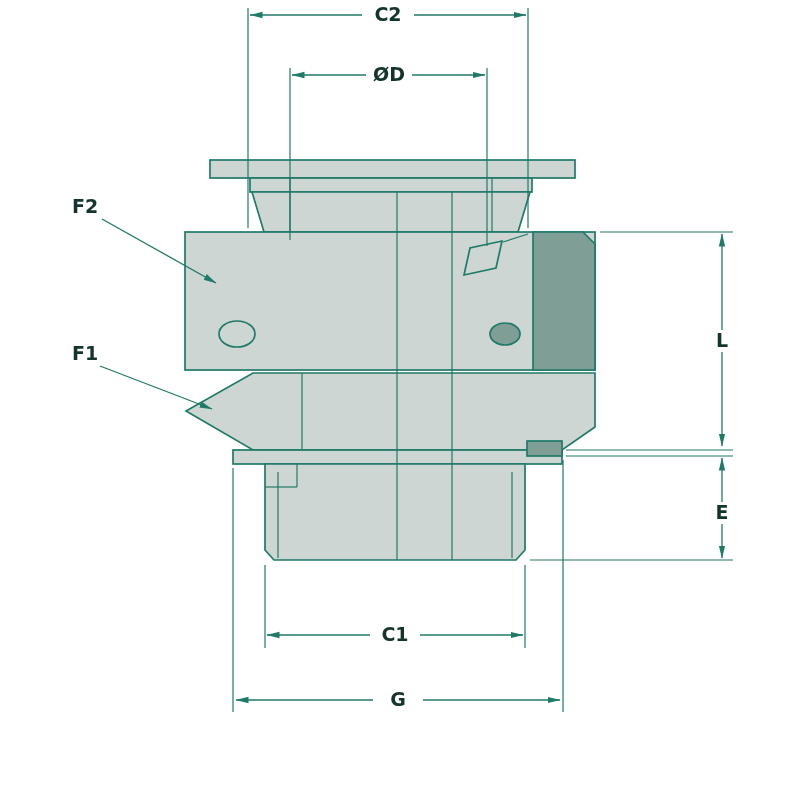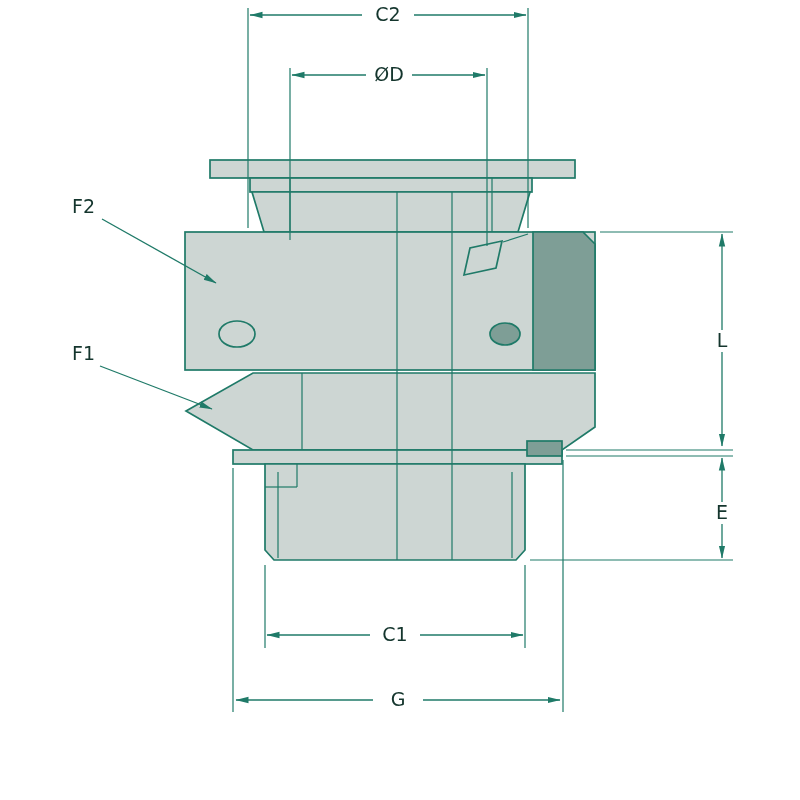--- a/index.html
+++ b/index.html
@@ -4,21 +4,21 @@
 <style>
   :root{
     --line:#1f7a68;
     --fill-light:#cdd6d3;
     --fill-dark:#7e9e96;
     --text:#14352d;
     --background:#ffffff;
   }
   html,body{margin:0;padding:0;background:var(--background);}
   body{width:800px;height:800px;overflow:hidden;}
-  figure{margin:0;width:800px;height:612px;}
+  figure{margin:0;width:800px;height:612px;font-weight:bold;}
   svg{display:block;}
   .outline{stroke:var(--line);stroke-width:1.7;fill:none;stroke-linejoin:miter;}
   .fill-light{fill:var(--fill-light);}
   .fill-dark{fill:var(--fill-dark);}
   .thin{stroke:var(--line);stroke-width:1.2;fill:none;}
   .dim{stroke:var(--line);stroke-width:1.3;fill:none;}
   .arrowhead{fill:var(--line);stroke:none;}
   text{fill:var(--text);font-family:"DejaVu Sans","Liberation Sans",sans-serif;font-size:19px;}
   text.lbl{font-size:19px;}
 </style>

